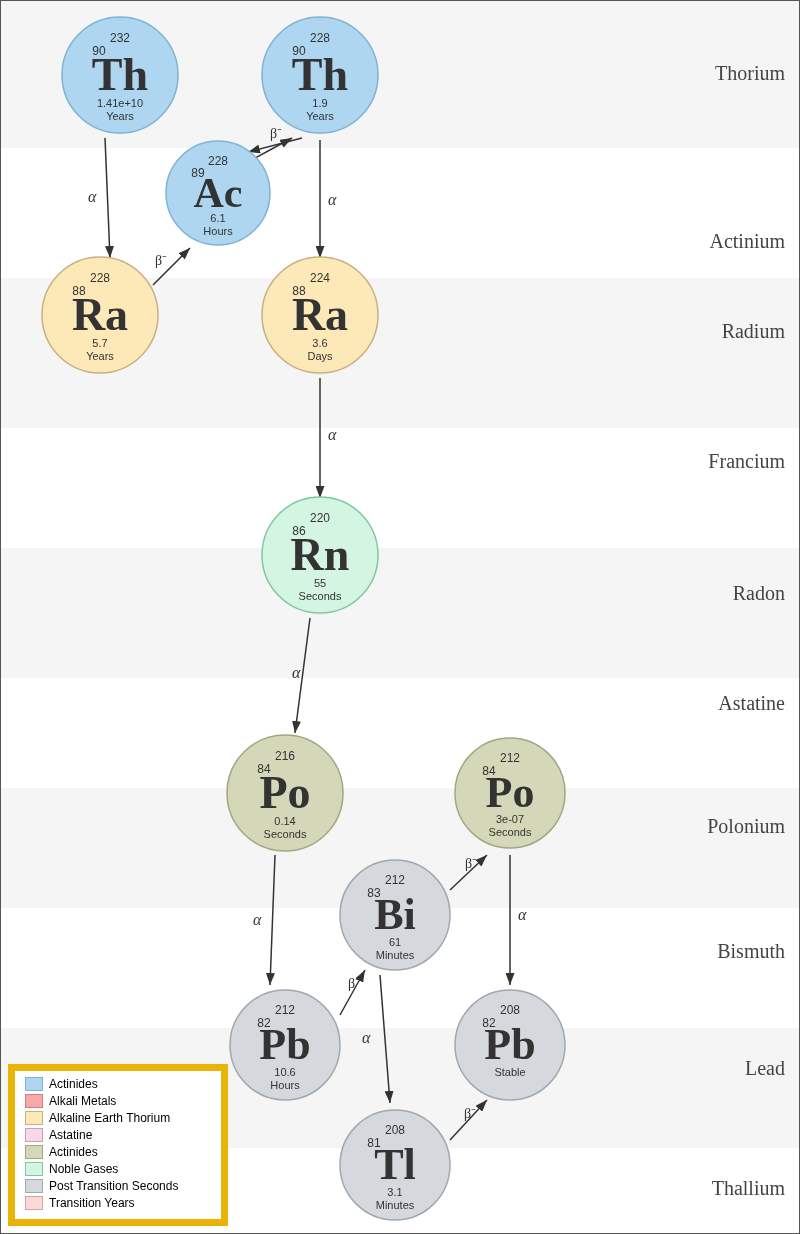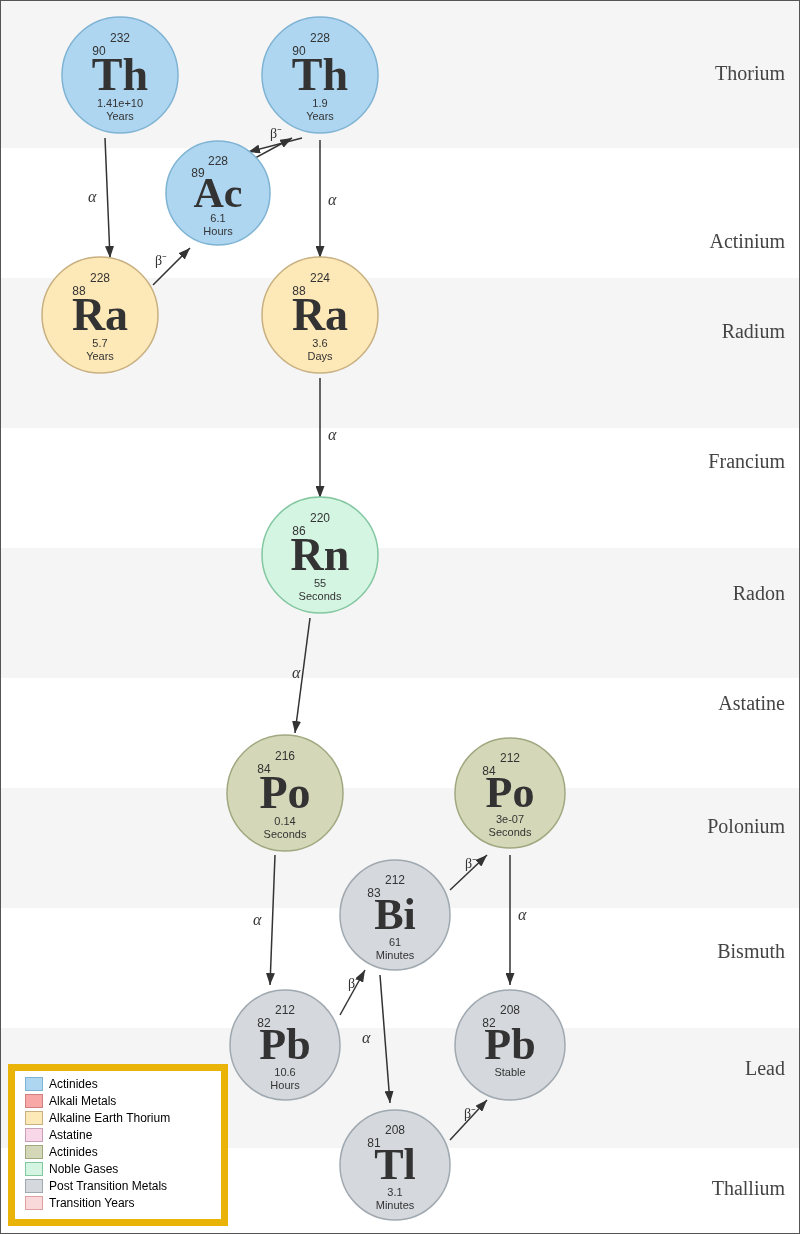--- a/index.html
+++ b/index.html
@@ -221,19 +221,19 @@
   <div class="legend-item">
     <div class="legend-swatch" style="background:#d5d8b8;border-color:#a0a880;"></div>
     <span>Actinides</span>
   </div>
   <div class="legend-item">
     <div class="legend-swatch" style="background:#d5f5e3;border-color:#82c7a0;"></div>
     <span>Noble Gases</span>
   </div>
   <div class="legend-item">
     <div class="legend-swatch" style="background:#d5d8dc;border-color:#a0a8b0;"></div>
-    <span>Post Transition Metals</span>
+    <span>Post Transition Seconds</span>
   </div>
   <div class="legend-item">
     <div class="legend-swatch" style="background:#f9d9d9;border-color:#e0a0a0;"></div>
     <span>Transition Years</span>
   </div>
 </div>
 
 </body></html>

